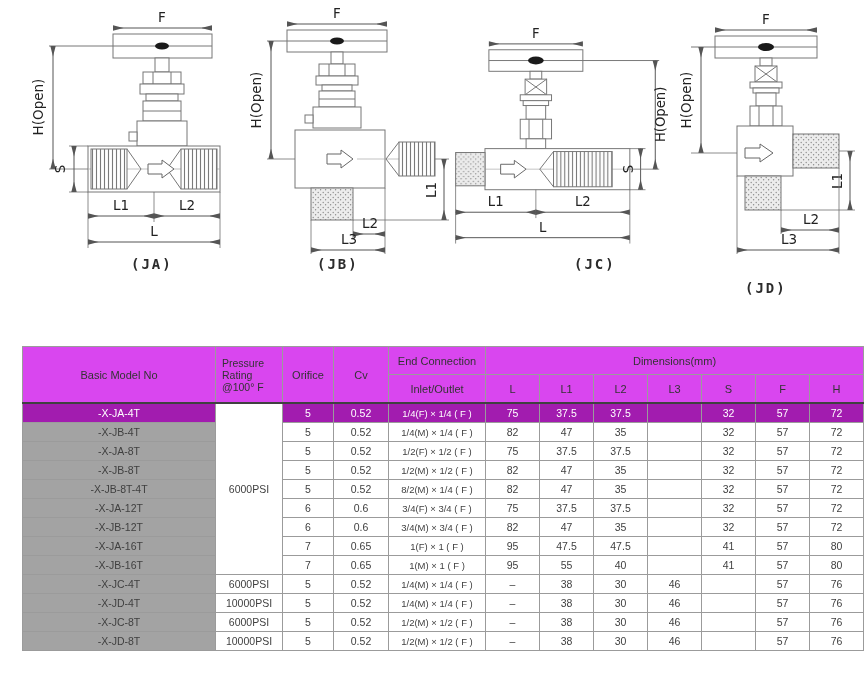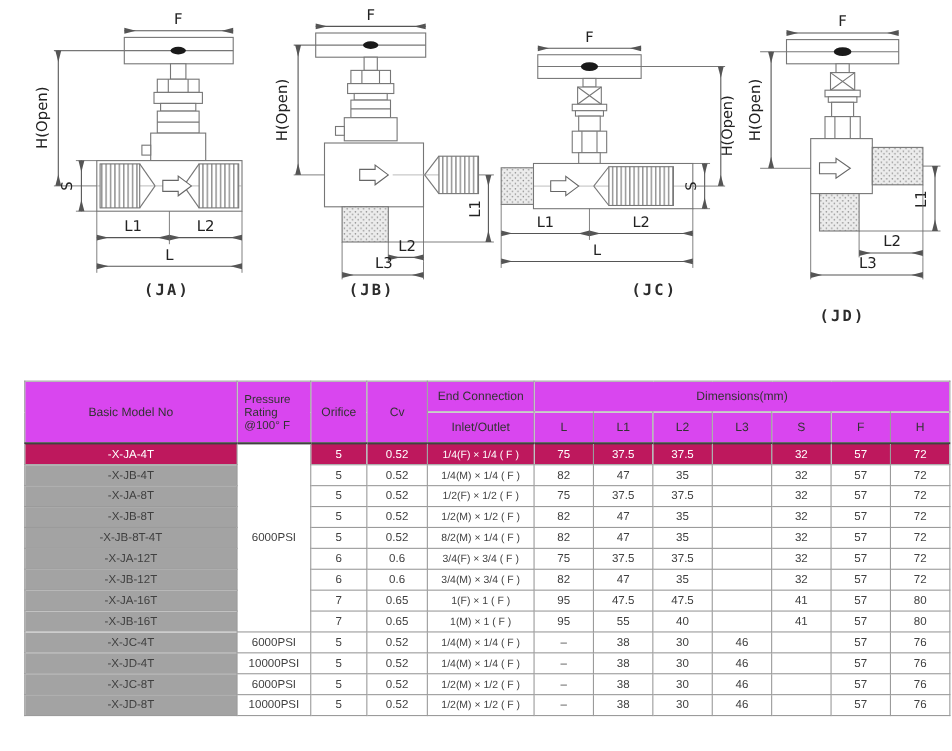--- a/index.html
+++ b/index.html
@@ -22,21 +22,21 @@
   .ext{stroke:#6e6e6e;stroke-width:0.8;fill:none;}
   .page-title{position:absolute;left:22px;top:307px;font-size:15px;font-weight:bold;color:#2e2e2e;}
   .tablewrap{position:absolute;left:22px;top:346px;}
   table{border-collapse:collapse;table-layout:fixed;width:841px;font-size:10.5px;color:#3f3f3f;}
   th,td{border:1px solid #9b9b9b;text-align:center;font-weight:normal;padding:0 2px;overflow:hidden;white-space:nowrap;}
   thead th{background:#d946ef;color:#333;font-size:11px;height:27px;}
   thead th.pressure{text-align:left;padding-left:6px;font-size:10.5px;white-space:normal;line-height:12px;}
   tbody td{height:18px;background:#ffffff;}
   tbody td.model{background:#a3a3a3;}
   tbody tr:first-child td{border-top:2px solid #404040;}
-  tbody tr.hl td{background:#be185d;color:#ffffff;}
+  tbody tr.hl td{background:#a21caf;color:#ffffff;}
   tbody tr.hl td.pressure{background:#ffffff;color:#3f3f3f;}
   tbody td.conn{font-size:9.5px;}
   tbody td.pressure{background:#ffffff;vertical-align:middle;}
 </style>
 </head>
 <body>
 
 <div class="page">
 
   <div class="dwg" id="dwg-ja">

